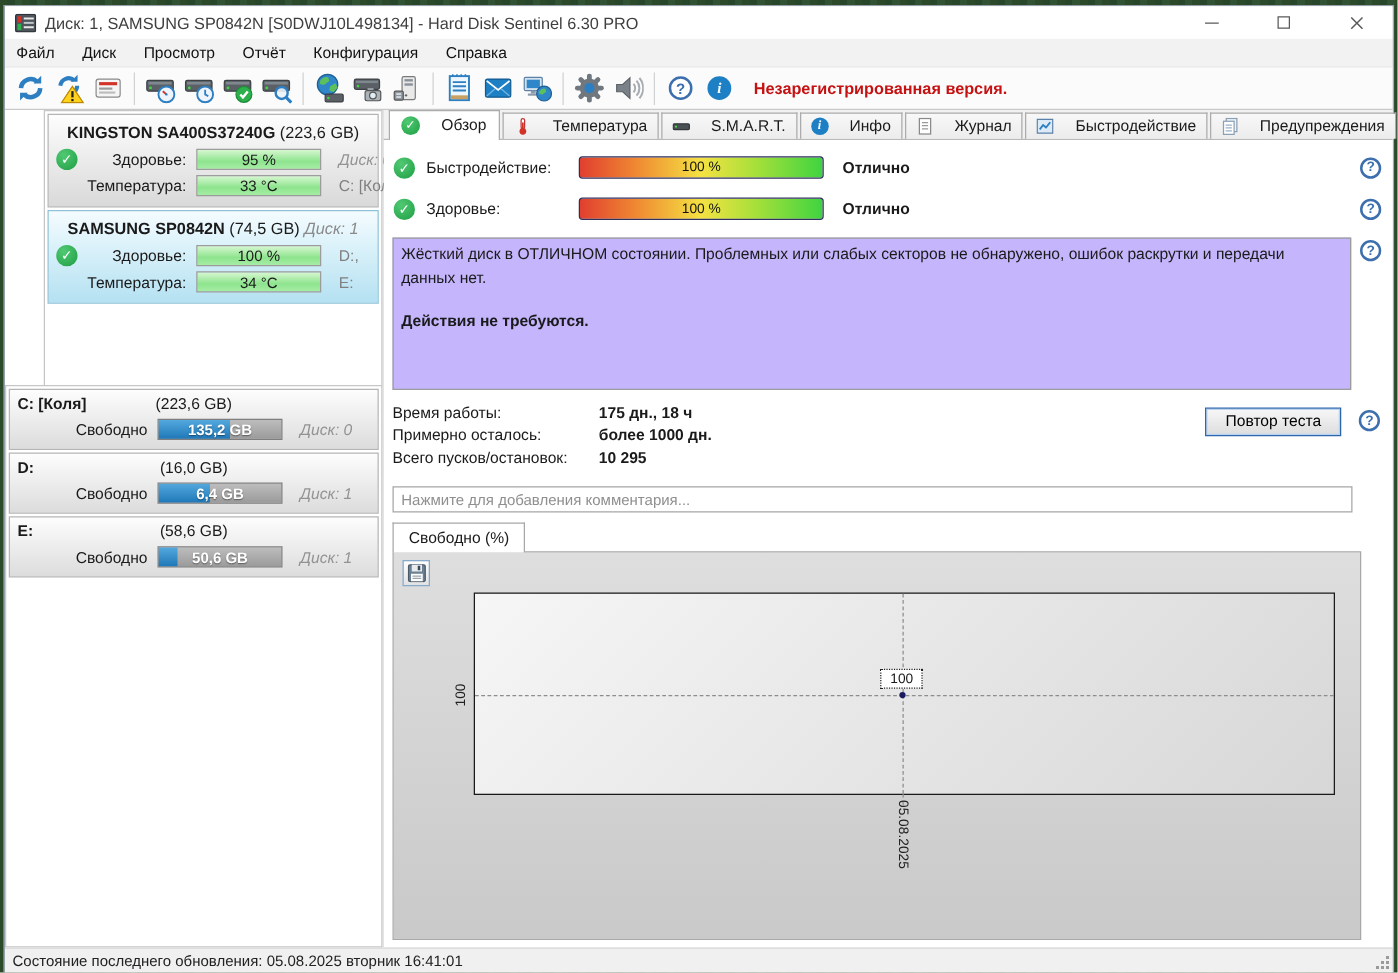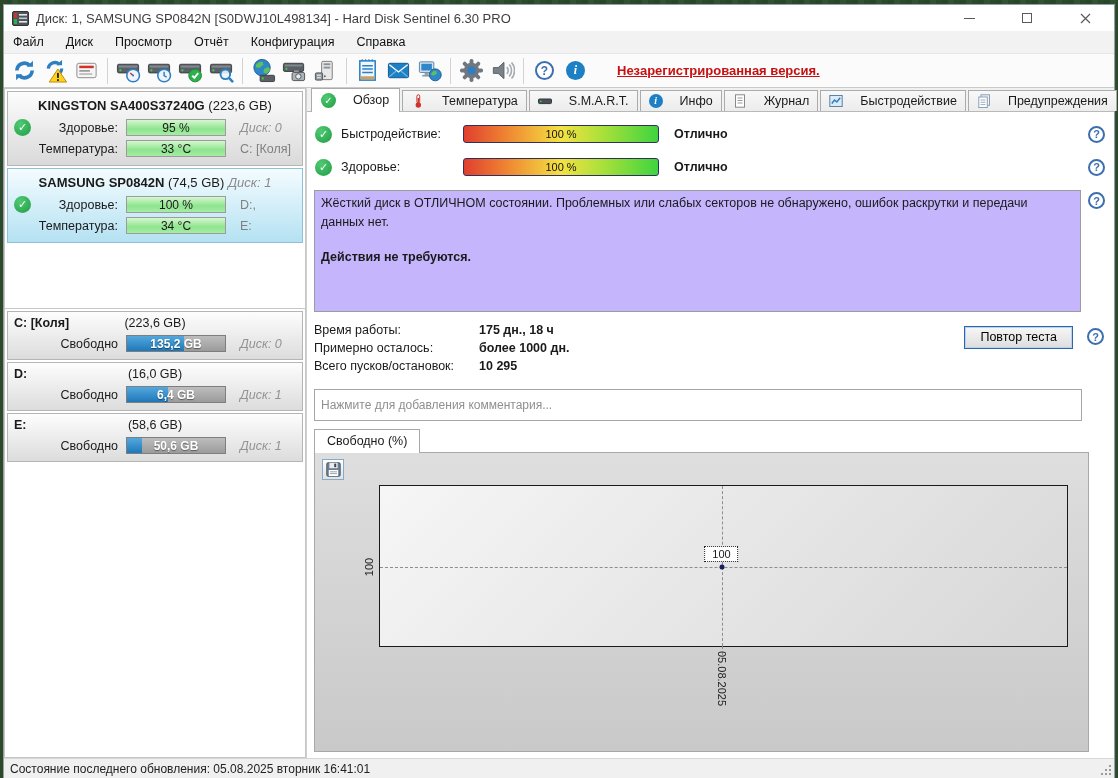--- a/index.html
+++ b/index.html
@@ -30,29 +30,29 @@
   .toolbar{ height:35px; background:#fbfbfb; border-top:1px solid #e6e6e6; border-bottom:1px solid #c9c9c9;
     display:flex; align-items:center; padding-left:5px; flex:0 0 auto;}
   .tbtn{ width:31px; height:29px; display:flex; align-items:center; justify-content:center;}
   .tbtn svg{ width:25px; height:25px; }
   .tsep{ width:1px; height:26px; background:#d2d2d2; margin:0 5px; }
   .round-ico{ width:19px; height:19px; border-radius:50%; display:flex; align-items:center; justify-content:center; font-weight:bold;}
   .help-ring{ border:2px solid #3d6fae; color:#3d6fae; background:#fff; font-size:12px;}
   .help-ring::after{ content:"?"; }
   .info-fill{ background:#1d7fc4; color:#fff; font-size:12px; font-family:"Liberation Serif",serif; font-style:italic;}
   .info-fill::after{ content:"i"; }
-  .unreg{ margin-left:26px; color:#c51111; font-weight:bold; font-size:13px; text-decoration:underline; white-space:nowrap;}
+  .unreg{ margin-left:12px; color:#c51111; font-weight:bold; font-size:13px; white-space:nowrap;}
 
   
   .content{ flex:1; display:flex; min-height:0; background:#fff; }
 
   
   .sidebar{ width:303px; flex:0 0 auto; display:flex; flex-direction:column; border-right:1px solid #cfcfcf; background:#fff;}
   .panel{ border:1px solid #c6c6c6; background:#fff; padding:2px; }
-  .disks-panel{ height:221px; flex:0 0 auto; }
+  .disks-panel{ height:221px; flex:0 0 auto;margin-left:31px; }
   .parts-panel{ flex:1; margin-top:-1px; }
   .drive-card{ border:1px solid #b5b5b5; background:linear-gradient(#fdfdfd,#d9d9d9); padding:4px 6px 6px 6px; margin-bottom:2px;}
   .drive-card.selected{ background:linear-gradient(#f4fcff,#b4e1f2); border-color:#8fc2d8;}
   .dc-title{ text-align:center; font-size:13px; padding:2px 0 4px 0; white-space:nowrap;}
   .dc-name{ font-weight:bold; }
   .dc-size{ font-weight:normal; }
   .dc-disktag{ color:#8a8a8a; font-style:italic; }
   .dc-row{ display:grid; grid-template-columns:22px 90px 100px 1fr; align-items:center; height:21px; }
   .dc-label{ text-align:right; padding-right:8px; white-space:nowrap;}
   .chk{ width:17px; height:17px; border-radius:50%; background:radial-gradient(circle at 35% 30%,#50c973,#1f9e43);
@@ -106,21 +106,21 @@
 
   .stats-row{ position:relative; margin-top:11px; height:58px; flex:0 0 auto;}
   .stat-line{ display:flex; height:18px; }
   .stat-label{ width:165px; }
   .stat-value{ font-weight:bold; }
   .retest-btn{ position:absolute; right:35px; top:3px; padding:3px 15px 4px 15px; font-size:12.5px;
     border:1px solid #2d66ad; box-shadow:inset 0 0 0 1px #b9d2ef; background:linear-gradient(#f7f7f7,#dddddd); }
   .stats-row .hlp{ position:absolute; right:4px; top:5px; }
 
   .comment-row{ margin-top:8px; flex:0 0 auto; padding-right:26px;}
-  .comment-input{ width:100%; height:32px; border:1px solid #a6a6a6; padding:2px 6px; font-size:12px;
+  .comment-input{ width:100%; height:21px; border:1px solid #a6a6a6; padding:2px 6px; font-size:12px;
     font-family:"Liberation Sans","DejaVu Sans",sans-serif; color:#222;}
   .comment-input::placeholder{ color:#8f8f8f; }
 
   
   .chart-wrap{ flex:1; margin-top:8px; margin-right:19px; display:flex; flex-direction:column; min-height:0;}
   .chart-tab{ align-self:flex-start; border:1px solid #a8a8a8; border-bottom:none; background:#fff;
     padding:4px 12px 5px 12px; font-size:12.5px; margin-bottom:-1px; z-index:2; }
   .chart-area{ flex:1; border:1px solid #a8a8a8; background:linear-gradient(#dedede,#c9c9c9); position:relative; }
   .save-btn{ position:absolute; left:7px; top:6px; width:22px; height:21px; border:1px solid #86aacb;
     background:linear-gradient(#fefefe,#e2e2e2); display:flex; align-items:center; justify-content:center;}

